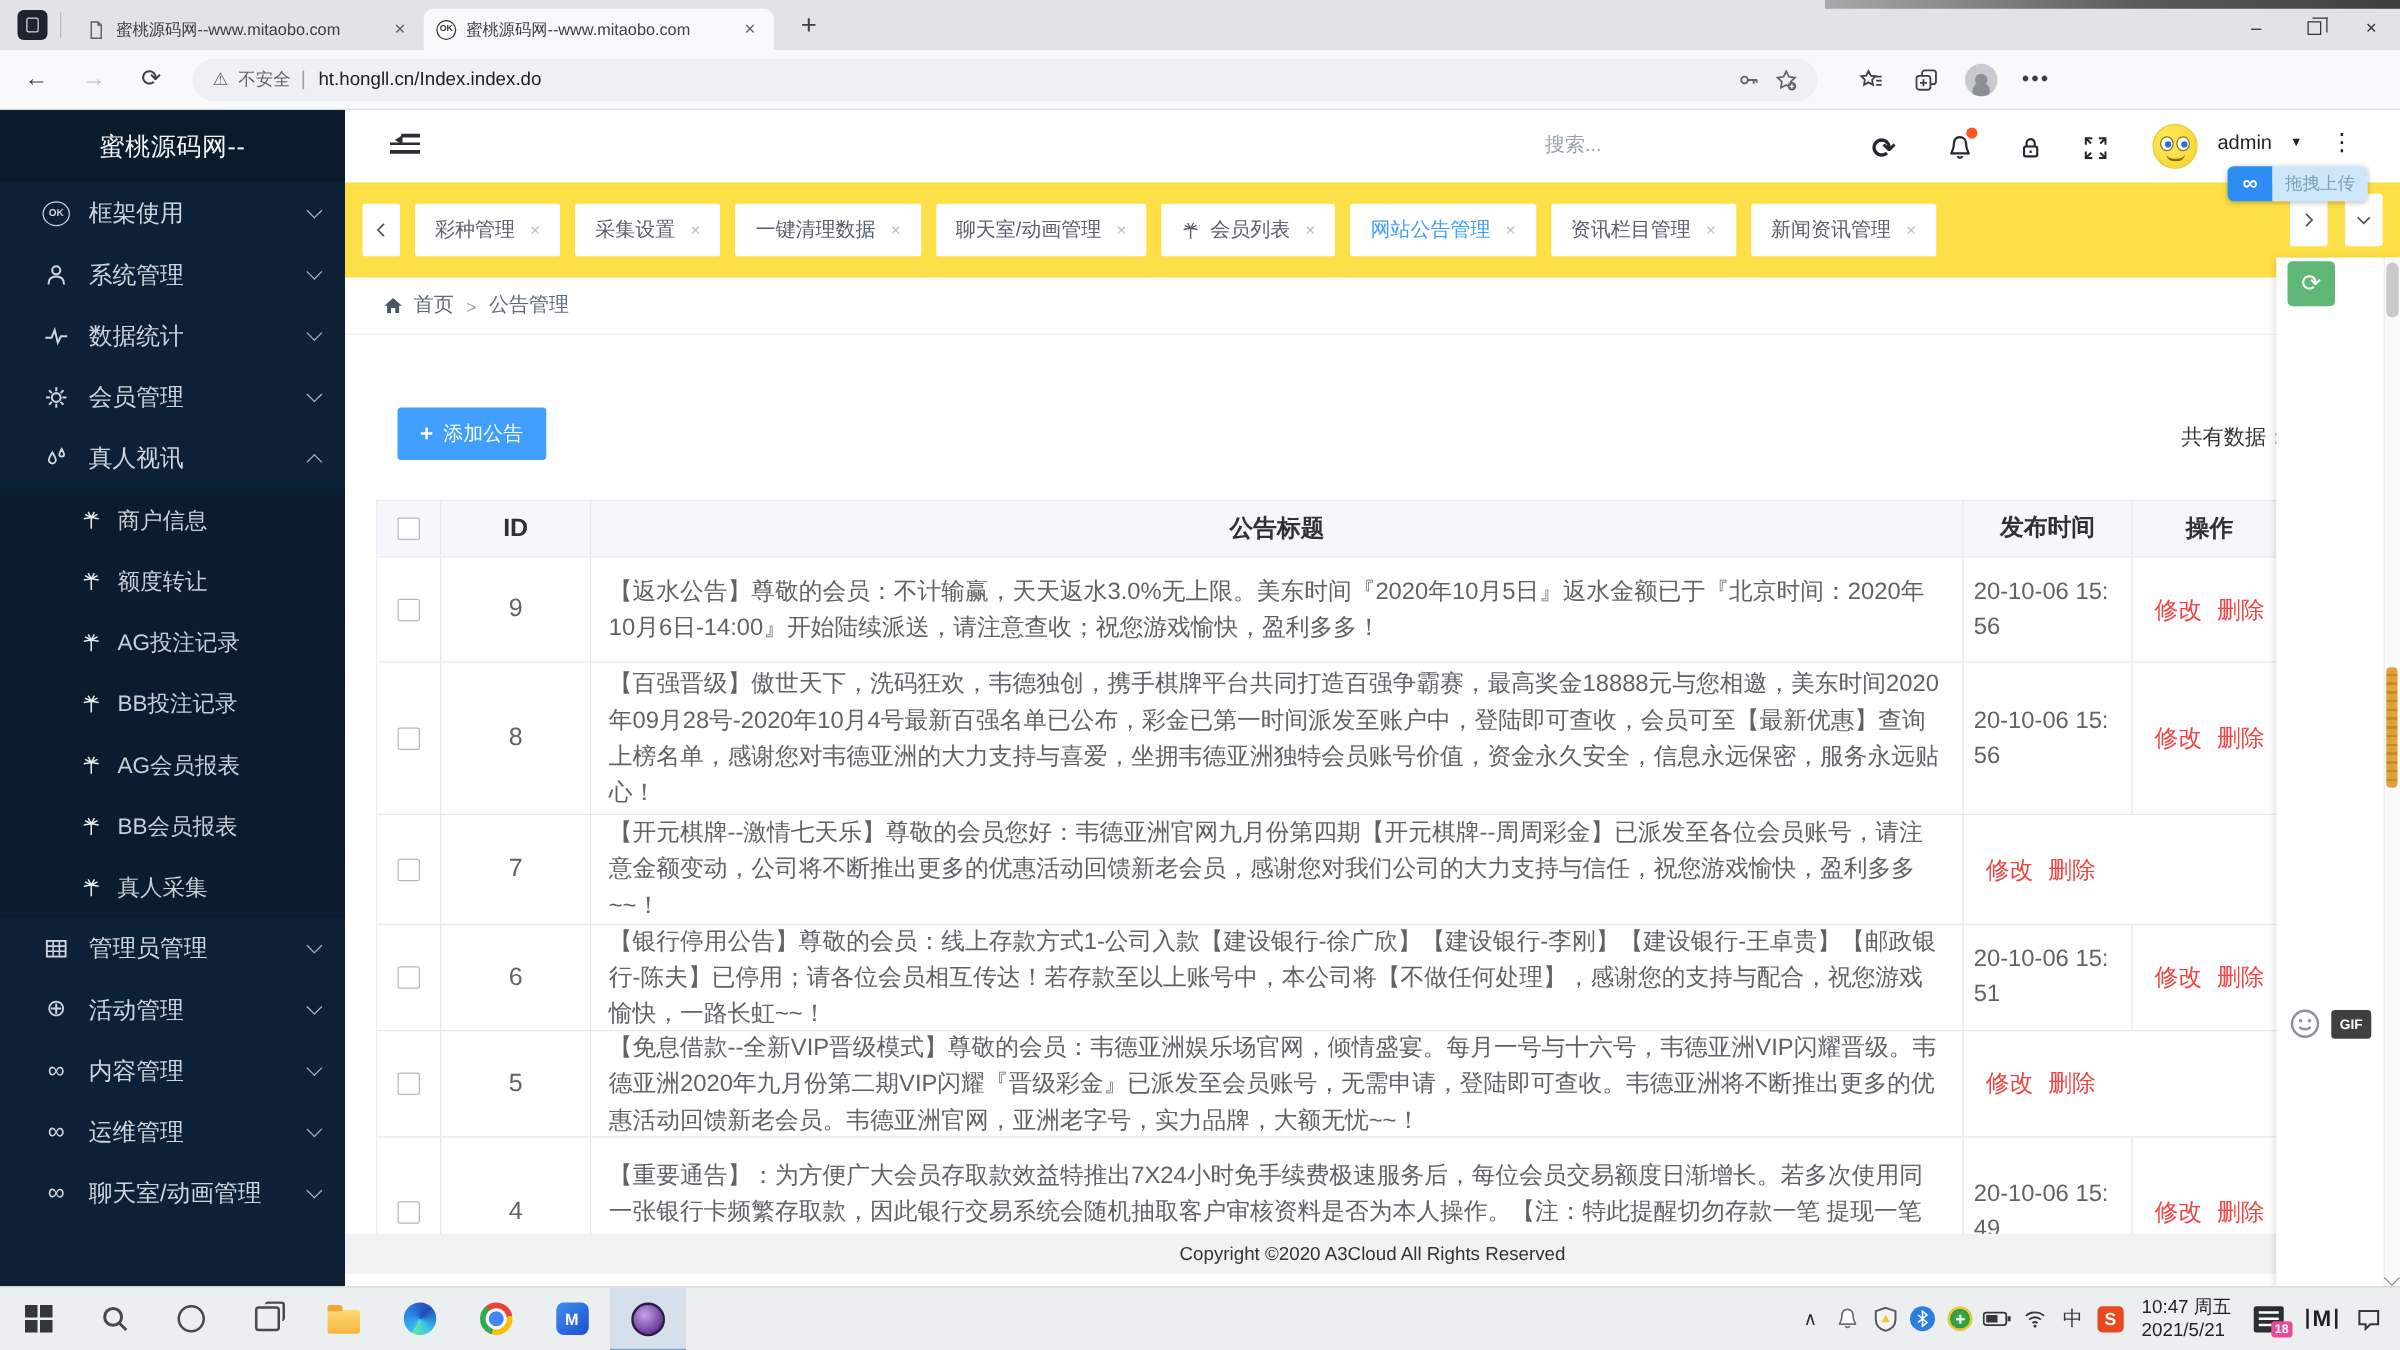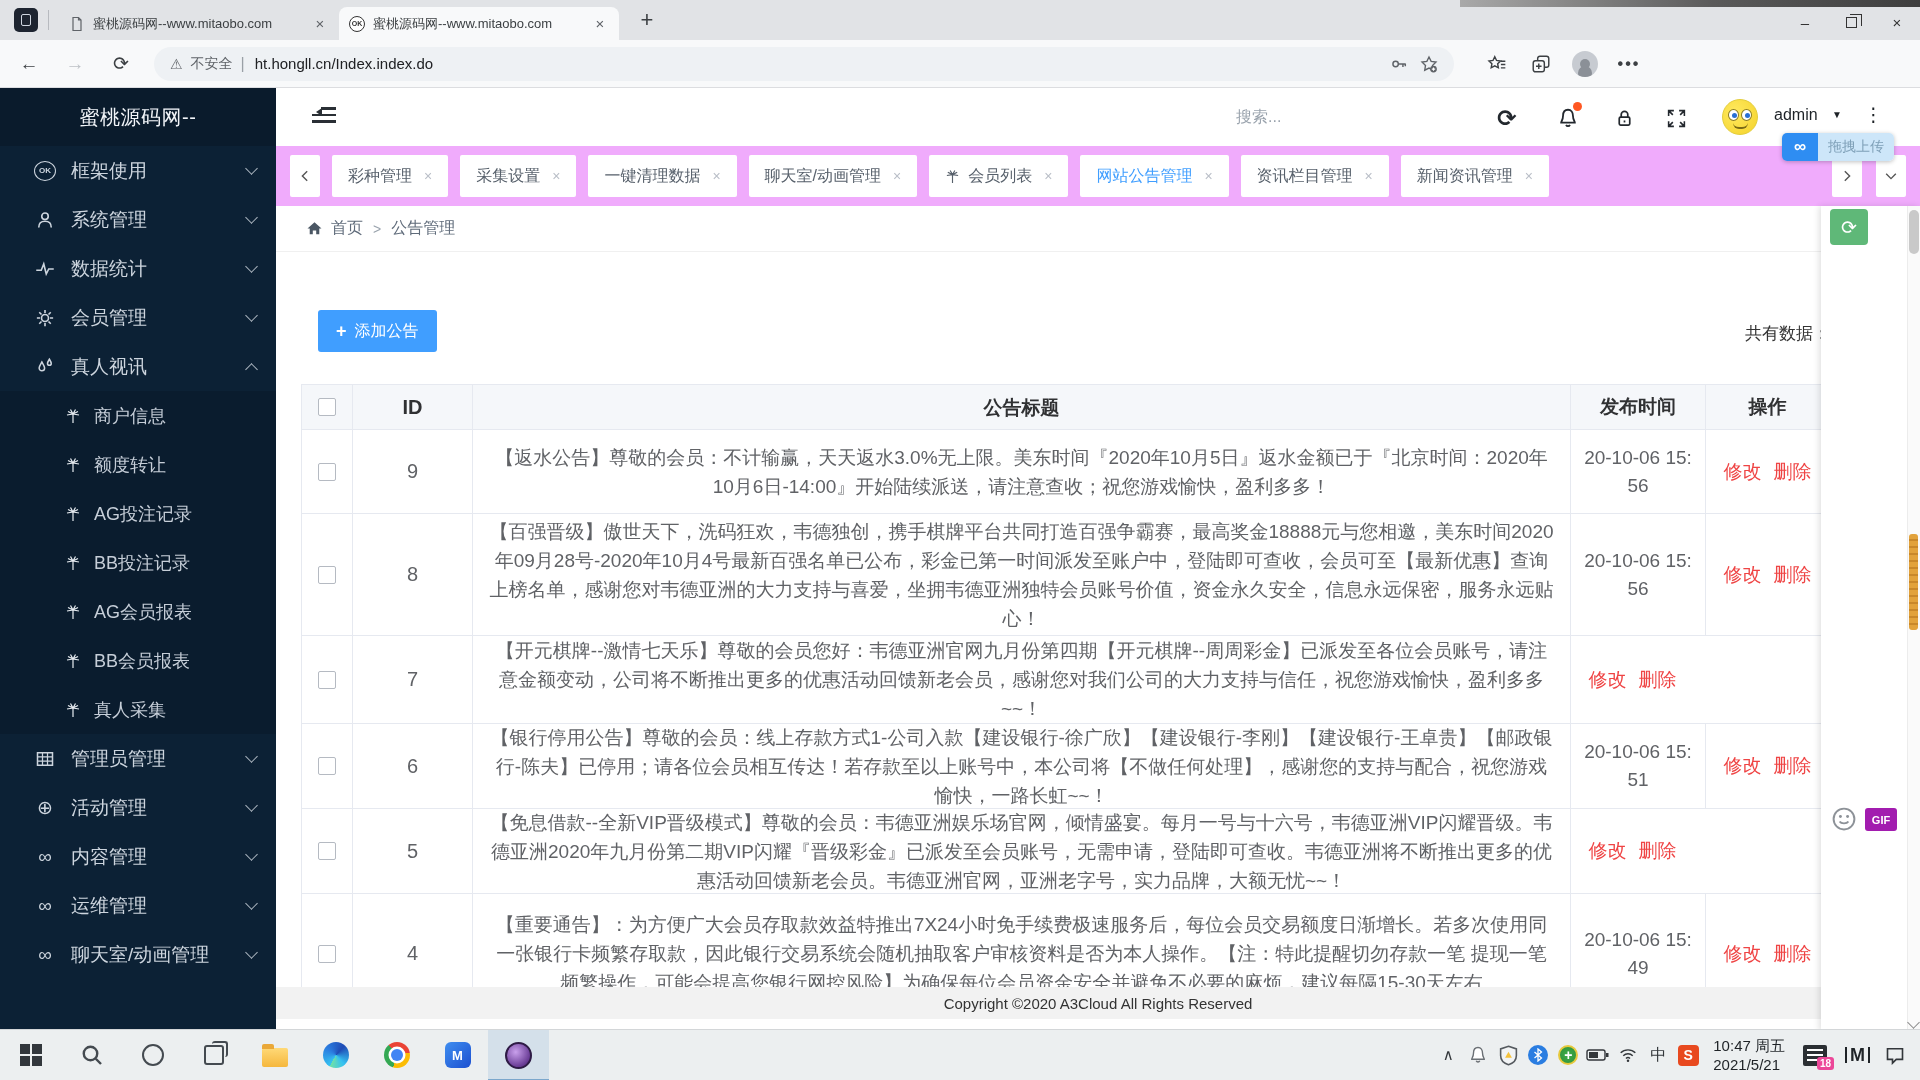--- a/index.html
+++ b/index.html
@@ -71,21 +71,21 @@
   .adminname { position:absolute; left:1498px; top:18px; font-size:16px; color:#1d2227; }
   .admincaret { position:absolute; left:1556px; top:21px; font-size:10px; color:#1d2227; }
   .hdots { position:absolute; left:1588px; top:15px; font-size:19px; color:#1d2227; letter-spacing:0; }
 
   
   .upload-badge { position:absolute; left:1782px; top:133px; height:28px; display:flex; z-index:60; border-radius:5px; box-shadow:0 1px 4px rgba(0,0,0,.25); }
   .upload-badge .ubicon { width:36px; background:#2e8df2; border-radius:5px 0 0 5px; color:#fff; font-size:17px; font-weight:bold; display:flex; align-items:center; justify-content:center; }
   .upload-badge .ubtext { background:#cde6f9; color:#7fa0b8; font-size:14px; padding:0 10px; display:flex; align-items:center; border-radius:0 5px 5px 0; }
 
   
-  .tabstrip { position:relative; height:60px; background:#f0abfc; display:flex; align-items:center; padding-left:14px; overflow:hidden; }
+  .tabstrip { position:relative; height:76px; background:#fde047; display:flex; align-items:center; padding-left:14px; overflow:hidden; }
   .tsbtn { width:30px; height:42px; background:#fff; display:flex; align-items:center; justify-content:center; color:#555; border-radius:2px; flex:none; }
   .atab { height:42px; background:#fff; border-radius:2px; display:flex; align-items:center; padding:0 16px; margin-left:12px; font-size:16px; color:#57606b; flex:none; }
   .atab .palm { margin-right:8px; color:#57606b; }
   .atab.active { color:#409eff; }
   .atab .tclose { margin-left:12px; color:#b9bec7; font-size:14px; }
   .ts-right { position:absolute; right:58px; top:9px; } .ts-down { position:absolute; right:14px; top:9px; }
 
   
   .crumbrow { height:46px; background:#fff; border-bottom:1px solid #f0f0f0; display:flex; align-items:center; padding-left:30px; color:#5f6b7a; font-size:16px; }
   .crumbrow .homeic { margin-right:8px; color:#4a5663; }
@@ -93,42 +93,42 @@
 
   
   .content { position:relative; height:735px; background:#fff; overflow:hidden; }
   .addbtn { position:absolute; left:42px; top:58px; height:42px; background:#409eff; color:#fff; font-size:16px; border:none; border-radius:3px; padding:0 18px; display:flex; align-items:center; }
   .addbtn .plus { font-size:18px; font-weight:bold; margin-right:8px; }
   .totaltext { position:absolute; left:1469px; top:70px; font-size:17px; color:#333; white-space:nowrap; }
 
   .dtable { position:absolute; left:25px; top:132px; width:1527px; border:1px solid #e6e9f0; border-bottom:none; font-size:19px; color:#606266; }
   .trowh { display:flex; background:#f5f7fa; font-weight:bold; color:#303133; height:44px; }
   .trow { display:flex; border-top:1px solid #e6e9f0; background:#fff; }
-  .td { display:flex; align-items:center; justify-content:center; border-left:1px solid #e6e9f0; text-align:center; }
+  .td { display:flex; align-items:center; justify-content:center; border-left:1px solid #e6e9f0; }
   .td:first-child { border-left:none; }
   .c-check { width:50px; flex:none; }
   .c-id { width:120px; flex:none; font-size:20px; }
   .c-title { width:1098px; flex:none; padding:8px 14px; line-height:29px; }
   .c-time { width:135px; flex:none; padding:0 8px; word-break:break-all; line-height:28px; }
   .c-ops { width:124px; flex:none; white-space:nowrap; }
   .checkbox { width:18px; height:18px; border:1.5px solid #b5bac2; border-radius:2px; background:#fff; }
   .oplink { margin:16px 6px; color:#ef4444; }
 
   .appfooter { position:absolute; left:276px; top:899px; width:1644px; height:32px; background:#f2f2f2; display:flex; align-items:center; justify-content:center; font-size:15px; color:#333; z-index:5; }
 
   
   .panel { position:absolute; left:1821px; top:118px; width:99px; height:825px; background:#fff; box-shadow:-2px 0 6px rgba(0,0,0,.12); z-index:50; }
   .greenbtn { position:absolute; left:9px; top:3px; width:38px; height:36px; background:#5fb878; border-radius:4px; color:#fff; font-size:19px; display:flex; align-items:center; justify-content:center; }
   .ptrack { position:absolute; right:0; top:0; width:13px; height:100%; background:#fafafa; border-left:1px solid #ececec; }
   .pthumb-gray { position:absolute; right:1px; top:4px; width:10px; height:44px; background:#c9c9c9; border-radius:5px; }
   .pthumb-orange { position:absolute; right:2px; top:328px; width:9px; height:96px; border-radius:3px;
     background:repeating-linear-gradient(180deg,#e2a23b 0 5px,#c9882a 5px 7px); }
   .ptrack .darr { position:absolute; bottom:4px; right:2px; width:9px; height:9px; border-right:1.6px solid #8a8a8a; border-bottom:1.6px solid #8a8a8a; transform:rotate(45deg); }
   .smiley { position:absolute; left:10px; top:600px; color:#8d9298; }
-  .gifbox { position:absolute; left:44px; top:602px; width:32px; height:23px; background:#a21caf; border-radius:3px; color:#fff; font-size:11px; font-weight:bold; display:flex; align-items:center; justify-content:center; }
+  .gifbox { position:absolute; left:44px; top:602px; width:32px; height:23px; background:#404040; border-radius:3px; color:#fff; font-size:11px; font-weight:bold; display:flex; align-items:center; justify-content:center; }
 
   
   .taskbar { position:absolute; left:0; top:1029px; width:1920px; height:51px; background:#eceff0; border-top:1px solid #d3d6d8; display:flex; align-items:center; z-index:100; }
   .tk { width:61px; height:51px; display:flex; align-items:center; justify-content:center; flex:none; }
   .tk.active-app { background:#d4e0ea; box-shadow:inset 0 -2px 0 #7ba7cc; }
   .startgrid { display:grid; grid-template-columns:10px 10px; grid-gap:2px; }
   .startgrid i { width:10px; height:10px; background:#32373c; }
   .cortana { width:22px; height:22px; border:2.5px solid #444a50; border-radius:50%; }
   .taskview { width:20px; height:20px; border:2px solid #444a50; border-radius:3px; position:relative; background:#eceff0; }
   .taskview::before { content:""; position:absolute; right:-6px; top:-6px; width:14px; height:14px; border:2px solid #444a50; border-radius:3px; border-left:none; border-bottom:none; }

